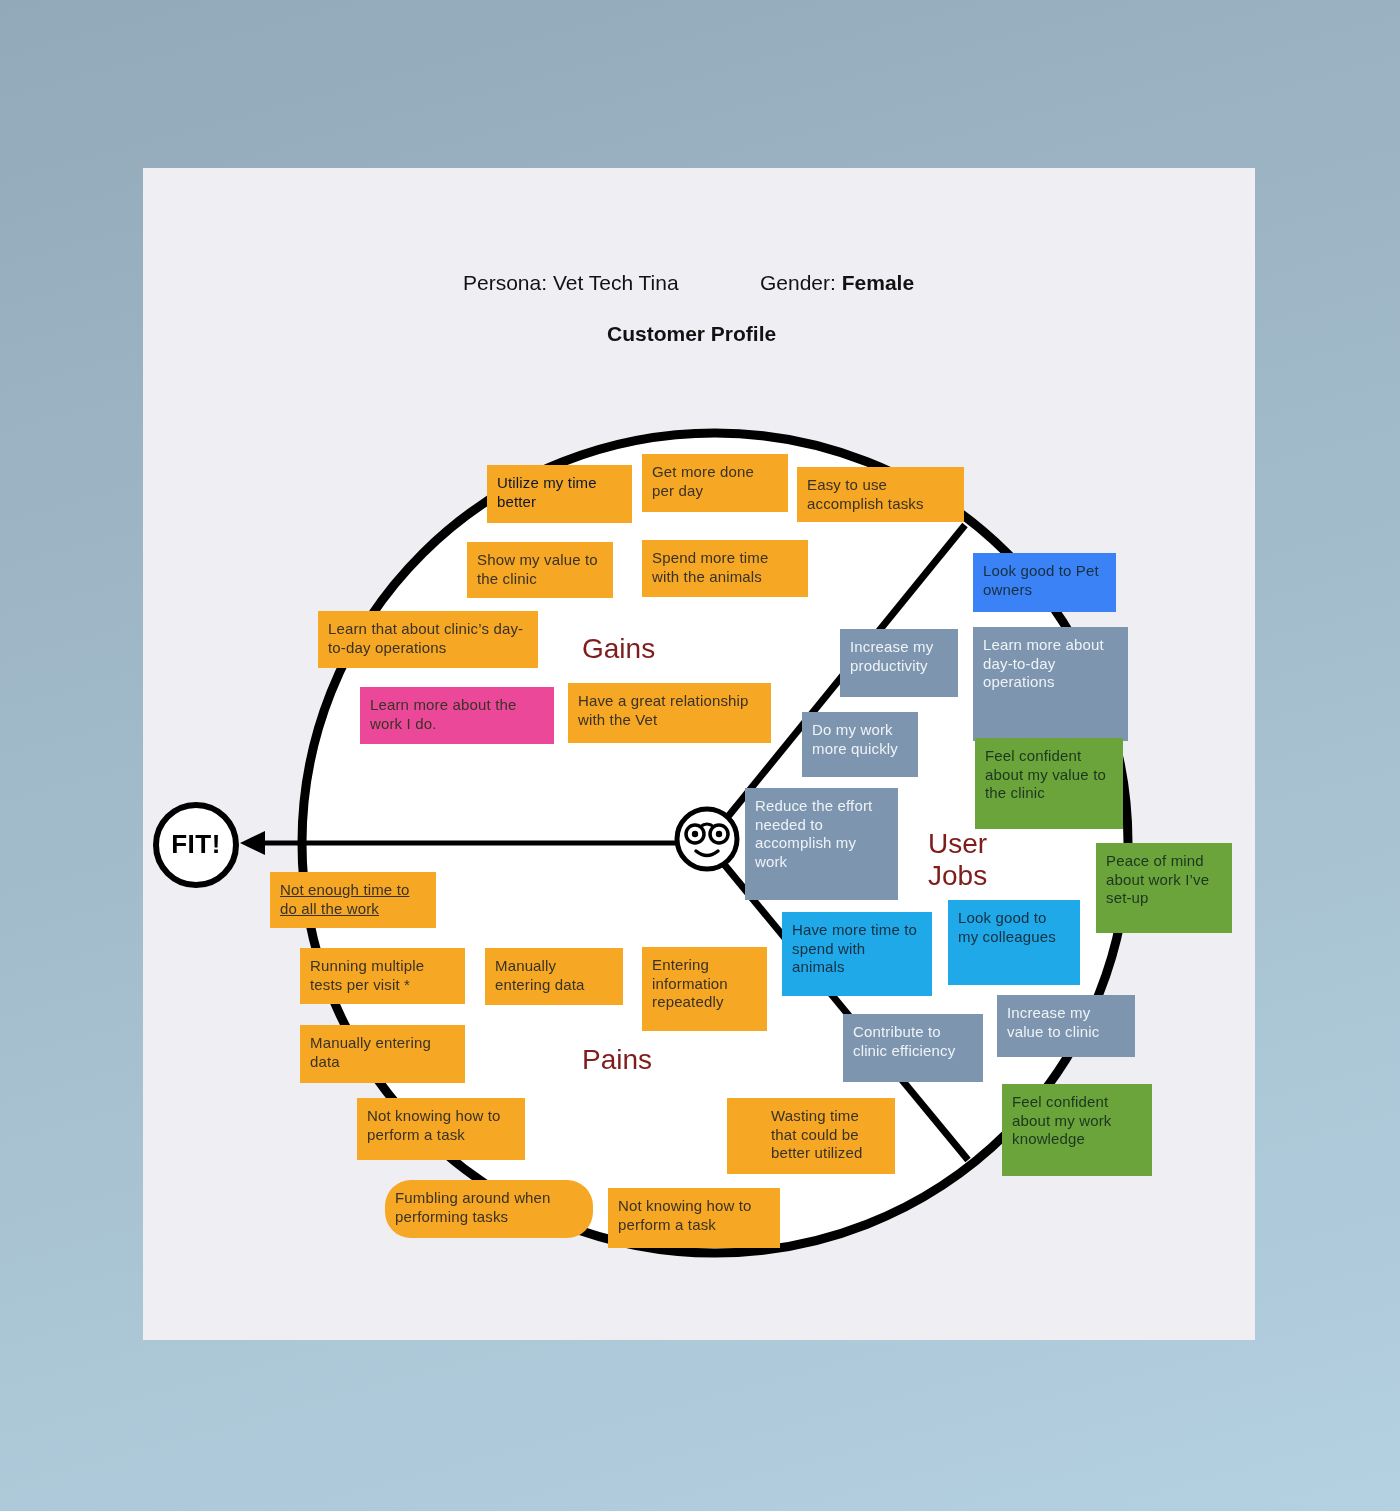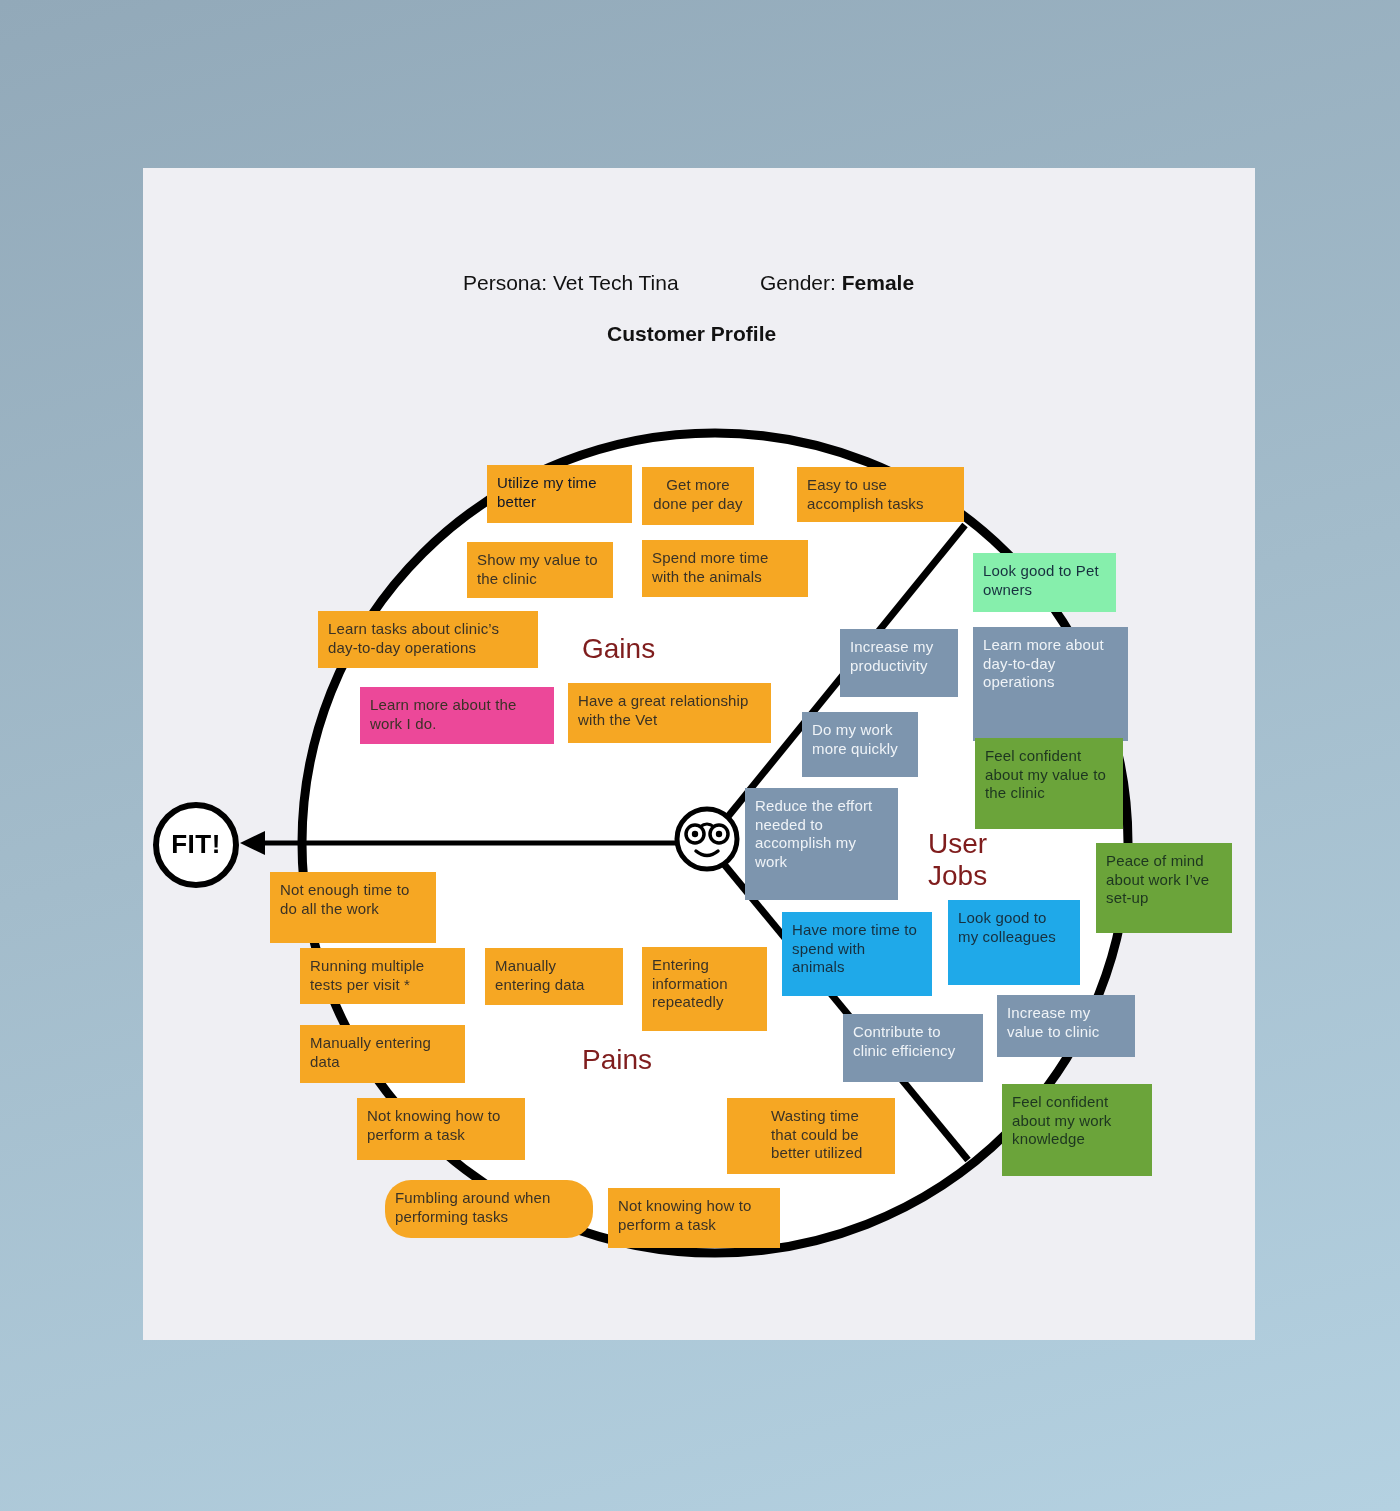--- a/index.html
+++ b/index.html
@@ -52,37 +52,37 @@
 <div class="hdr title" style="left:607px;top:322px;">Customer Profile</div>
 
 <div class="section-label" style="left:582px;top:633px;">Gains</div>
 <div class="section-label" style="left:582px;top:1044px;">Pains</div>
 <div class="section-label" style="left:928px;top:828px;width:92px;">User Jobs</div>
 
 <div class="fit-label">FIT!</div>
 
 <div>
     <div class="note" style="left: 487px; top: 465px; width: 145px; height: 58px; background: rgb(246, 167, 35); color: #0f172a;">Utilize my time better</div>
-    <div class="note" style="left: 642px; top: 467px; width: 112px; height: 58px; background: rgb(246, 167, 35); color: rgb(58, 50, 38); text-align: center;">Get more done per day</div>
+    <div class="note" style="left: 642px; top: 454px; width: 146px; height: 58px; background: rgb(246, 167, 35); color: rgb(58, 50, 38);">Get more done per day</div>
     <div class="note" style="left: 797px; top: 467px; width: 167px; height: 55px; background: rgb(246, 167, 35); color: rgb(58, 50, 38);">Easy to use accomplish tasks</div>
     <div class="note" style="left: 467px; top: 542px; width: 146px; height: 56px; background: rgb(246, 167, 35); color: rgb(58, 50, 38);">Show my value to the clinic</div>
     <div class="note" style="left: 642px; top: 540px; width: 166px; height: 57px; background: rgb(246, 167, 35); color: rgb(58, 50, 38);">Spend more time with the animals</div>
-    <div class="note" style="left: 318px; top: 611px; width: 220px; height: 57px; background: rgb(246, 167, 35); color: rgb(58, 50, 38);">Learn tasks about clinic’s day-to-day operations</div>
+    <div class="note" style="left: 318px; top: 611px; width: 220px; height: 57px; background: rgb(246, 167, 35); color: rgb(58, 50, 38);">Learn that about clinic’s day-to-day operations</div>
     <div class="note" style="left: 360px; top: 687px; width: 194px; height: 57px; background: #ec4899; color: rgb(58, 50, 38);">Learn more about the work I do.</div>
     <div class="note" style="left: 568px; top: 683px; width: 203px; height: 60px; background: rgb(246, 167, 35); color: rgb(58, 50, 38);">Have a great relationship with the Vet</div>
-    <div class="note" style="left: 270px; top: 872px; width: 166px; height: 71px; background: rgb(246, 167, 35); color: rgb(58, 50, 38);">Not enough time to do all the work</div>
+    <div class="note" style="left: 270px; top: 872px; width: 166px; height: 56px; background: rgb(246, 167, 35); color: rgb(58, 50, 38); text-decoration: underline;">Not enough time to do all the work</div>
     <div class="note" style="left: 300px; top: 948px; width: 165px; height: 56px; background: rgb(246, 167, 35); color: rgb(58, 50, 38);">Running multiple tests per visit *</div>
     <div class="note" style="left: 485px; top: 948px; width: 138px; height: 57px; background: rgb(246, 167, 35); color: rgb(58, 50, 38);">Manually entering data</div>
     <div class="note" style="left: 642px; top: 947px; width: 125px; height: 84px; background: rgb(246, 167, 35); color: rgb(58, 50, 38);">Entering information repeatedly</div>
     <div class="note" style="left: 300px; top: 1025px; width: 165px; height: 58px; background: rgb(246, 167, 35); color: rgb(58, 50, 38);">Manually entering data</div>
     <div class="note" style="left: 357px; top: 1098px; width: 168px; height: 62px; background: rgb(246, 167, 35); color: rgb(58, 50, 38);">Not knowing how to perform a task</div>
     <div class="note" style="left: 727px; top: 1098px; width: 168px; height: 76px; background: rgb(246, 167, 35); color: rgb(58, 50, 38); padding-left: 44px;">Wasting time that could be better utilized</div>
     <div class="note" style="left: 385px; top: 1180px; width: 208px; height: 58px; background: rgb(246, 167, 35); color: rgb(58, 50, 38); border-radius: 26px;">Fumbling around when performing tasks</div>
     <div class="note" style="left: 608px; top: 1188px; width: 172px; height: 60px; background: rgb(246, 167, 35); color: rgb(58, 50, 38);">Not knowing how to perform a task</div>
-    <div class="note" style="left: 973px; top: 553px; width: 143px; height: 59px; background: #86efac; color: rgb(23, 48, 63);">Look good to Pet owners</div>
+    <div class="note" style="left: 973px; top: 553px; width: 143px; height: 59px; background: #3b82f6; color: rgb(23, 48, 63);">Look good to Pet owners</div>
     <div class="note" style="left: 782px; top: 912px; width: 150px; height: 84px; background: rgb(31, 169, 233); color: rgb(23, 48, 63);">Have more time to spend with animals</div>
     <div class="note" style="left: 948px; top: 900px; width: 132px; height: 85px; background: rgb(31, 169, 233); color: rgb(23, 48, 63);">Look good to my colleagues</div>
     <div class="note" style="left: 840px; top: 629px; width: 118px; height: 68px; background: rgb(125, 149, 174); color: rgb(239, 243, 247);">Increase my productivity</div>
     <div class="note" style="left: 973px; top: 627px; width: 155px; height: 114px; background: rgb(125, 149, 174); color: rgb(239, 243, 247);">Learn more about day-to-day operations</div>
     <div class="note" style="left: 802px; top: 712px; width: 116px; height: 65px; background: rgb(125, 149, 174); color: rgb(239, 243, 247);">Do my work more quickly</div>
     <div class="note" style="left: 745px; top: 788px; width: 153px; height: 112px; background: rgb(125, 149, 174); color: rgb(239, 243, 247);">Reduce the effort needed to accomplish my work</div>
     <div class="note" style="left: 843px; top: 1014px; width: 140px; height: 68px; background: rgb(125, 149, 174); color: rgb(239, 243, 247);">Contribute to clinic efficiency</div>
     <div class="note" style="left: 997px; top: 995px; width: 138px; height: 62px; background: rgb(125, 149, 174); color: rgb(239, 243, 247);">Increase my value to clinic</div>
     <div class="note" style="left: 975px; top: 738px; width: 148px; height: 91px; background: rgb(107, 164, 58); color: rgb(29, 54, 32);">Feel confident about my value to the clinic</div>
     <div class="note" style="left: 1096px; top: 843px; width: 136px; height: 90px; background: rgb(107, 164, 58); color: rgb(29, 54, 32);">Peace of mind about work I’ve set-up</div>

